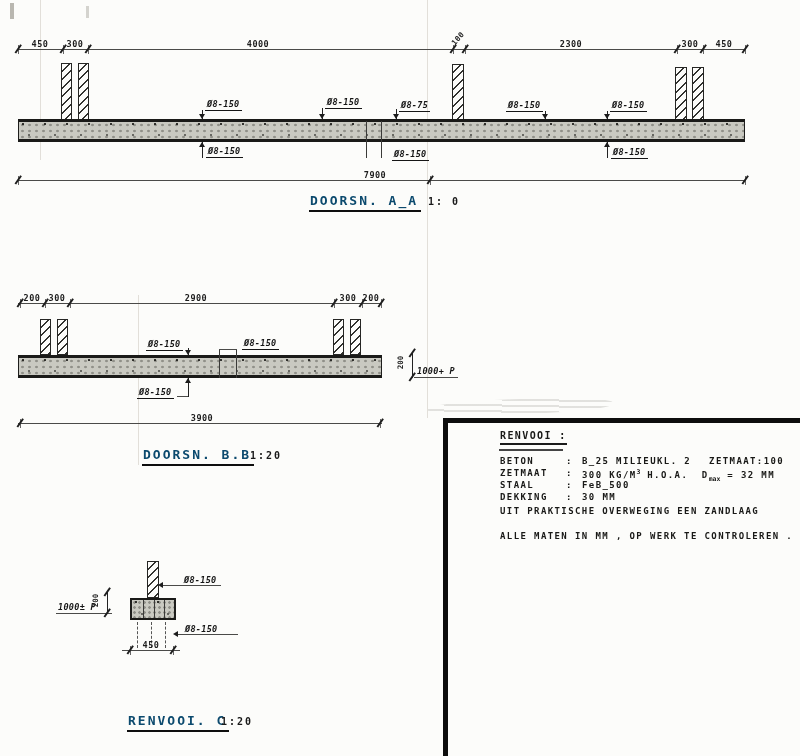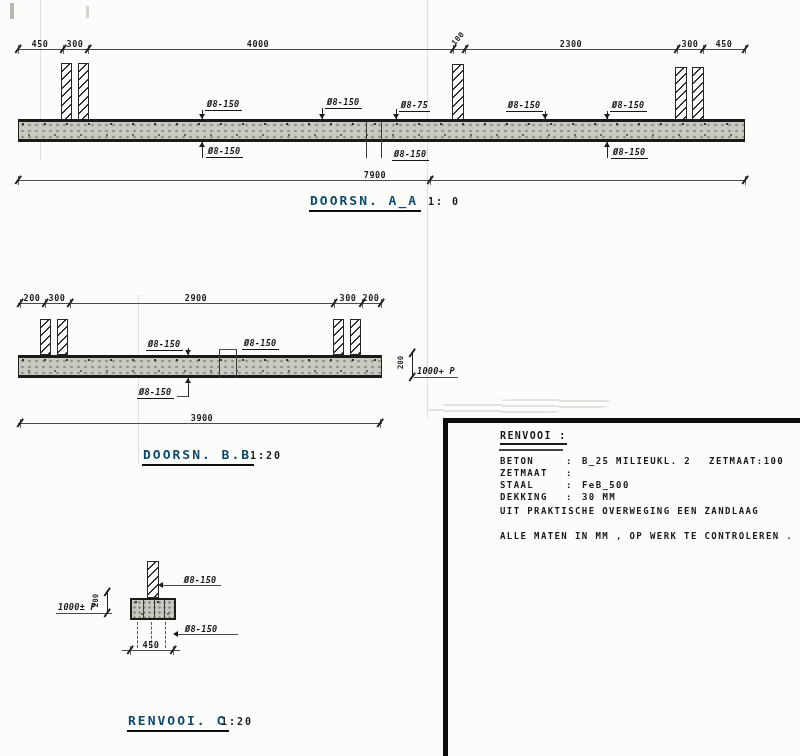--- a/index.html
+++ b/index.html
@@ -233,21 +233,21 @@
 
   <div class="legendbox"></div>
 
   <span class="ltxt" style="position:absolute;left:500px;top:430px;font-size:10px;border-bottom:2px solid #1b1b1b;padding-bottom:2px">RENVOOI :</span>
   <div class="dl" style="left:499px;top:449px;width:64px;height:1.5px;background:#444"></div>
 
   <div class="lrow ltxt" style="top:456px">
     <span class="llbl">BETON</span><span class="lsep">:</span><span>B_25 MILIEUKL. 2</span><span style="margin-left:18px">ZETMAAT:100</span>
   </div>
   <div class="lrow ltxt" style="top:468px">
-    <span class="llbl">ZETMAAT</span><span class="lsep">:</span>
+    <span class="llbl">ZETMAAT</span><span class="lsep">:</span><span><span>300 KG/M</span><sup class="l3">3</sup><span> H.O.A.  D</span><sub class="lmax">max</sub><span> = 32 MM</span></span>
   </div>
   <div class="lrow ltxt" style="top:480px">
     <span class="llbl">STAAL</span><span class="lsep">:</span><span>FeB_500</span>
   </div>
   <div class="lrow ltxt" style="top:492px">
     <span class="llbl">DEKKING</span><span class="lsep">:</span><span>30 MM</span>
   </div>
 
   <div class="ltxt" style="position:absolute;left:500px;top:506px">UIT PRAKTISCHE OVERWEGING EEN ZANDLAAG</div>
   <div class="ltxt" style="position:absolute;left:500px;top:531px">ALLE MATEN IN MM , OP WERK TE CONTROLEREN .</div>

